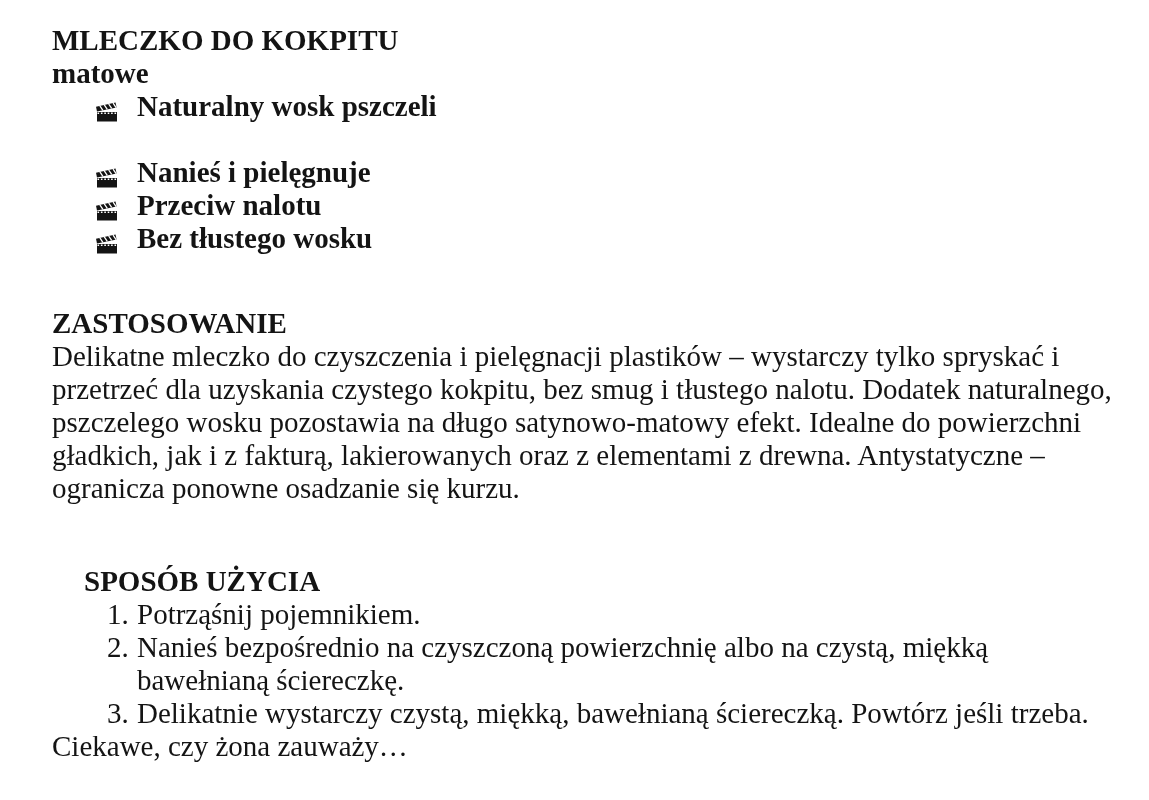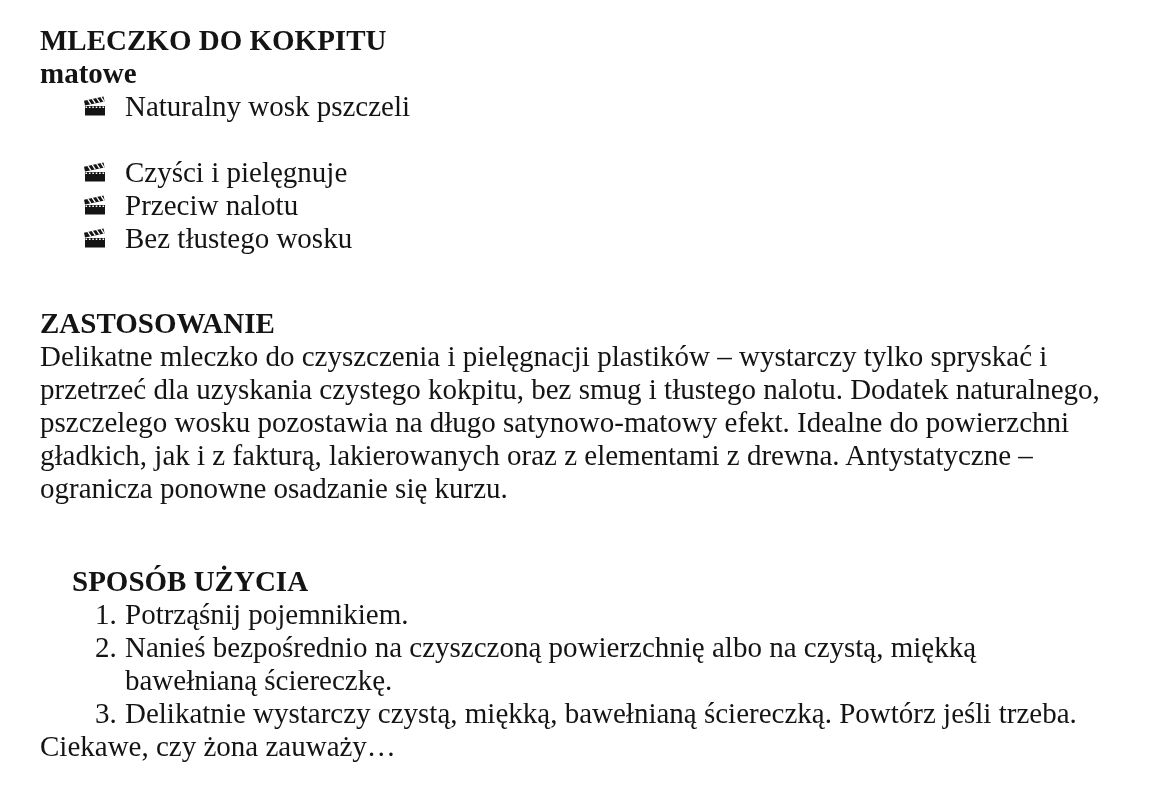--- a/index.html
+++ b/index.html
@@ -10,35 +10,36 @@
     width: 1149px;
     height: 800px;
     background: #ffffff;
     color: #141414;
     font-family: "Liberation Serif", "DejaVu Serif", serif;
     font-size: 29px;
     line-height: 33px;
     overflow: hidden;
   }
   .doc {
-    padding: 24px 34px 0 40px;
+    padding: 24px 34px 0 52px;
   }
 
   .product-title,
   .product-subtitle {
     font-weight: bold;
     white-space: nowrap;
   }
 
   
   .feature-row {
     display: flex;
-    align-items: center;
+    align-items: flex-end;
     height: 33px;
     padding-left: 44px;
+    font-weight: bold;
   }
   .clap-icon {
     width: 23px;
     height: 21px;
     flex: 0 0 23px;
     display: inline-flex;
     align-items: center;
   }
   .feature-label {
     margin-left: 18px;
@@ -102,21 +103,21 @@
     <span class="clap-icon">
       <svg width="23" height="21" viewBox="0 0 23 21" aria-hidden="true">
         <g transform="rotate(-12 1.5 9.5)">
           <rect x="1" y="4.5" width="20" height="5" fill="#141414"></rect>
           <path d="M5 4.5 L7 9.5 M9.5 4.5 L11.5 9.5 M14 4.5 L16 9.5 M18.5 4.5 L20.5 9.5" stroke="#ffffff" stroke-width="1.3"></path>
         </g>
         <rect x="1" y="10" width="20" height="9.5" fill="#141414"></rect>
         <line x1="1.5" y1="11.3" x2="20.5" y2="11.3" stroke="#ffffff" stroke-width="1.4" stroke-dasharray="1.6 1.8"></line>
       </svg>
     </span>
-    <span class="feature-label">Czyści i pielęgnuje</span>
+    <span class="feature-label">Nanieś i pielęgnuje</span>
   </div>
 
   <div class="feature-row">
     <span class="clap-icon">
       <svg width="23" height="21" viewBox="0 0 23 21" aria-hidden="true">
         <g transform="rotate(-12 1.5 9.5)">
           <rect x="1" y="4.5" width="20" height="5" fill="#141414"></rect>
           <path d="M5 4.5 L7 9.5 M9.5 4.5 L11.5 9.5 M14 4.5 L16 9.5 M18.5 4.5 L20.5 9.5" stroke="#ffffff" stroke-width="1.3"></path>
         </g>
         <rect x="1" y="10" width="20" height="9.5" fill="#141414"></rect>

